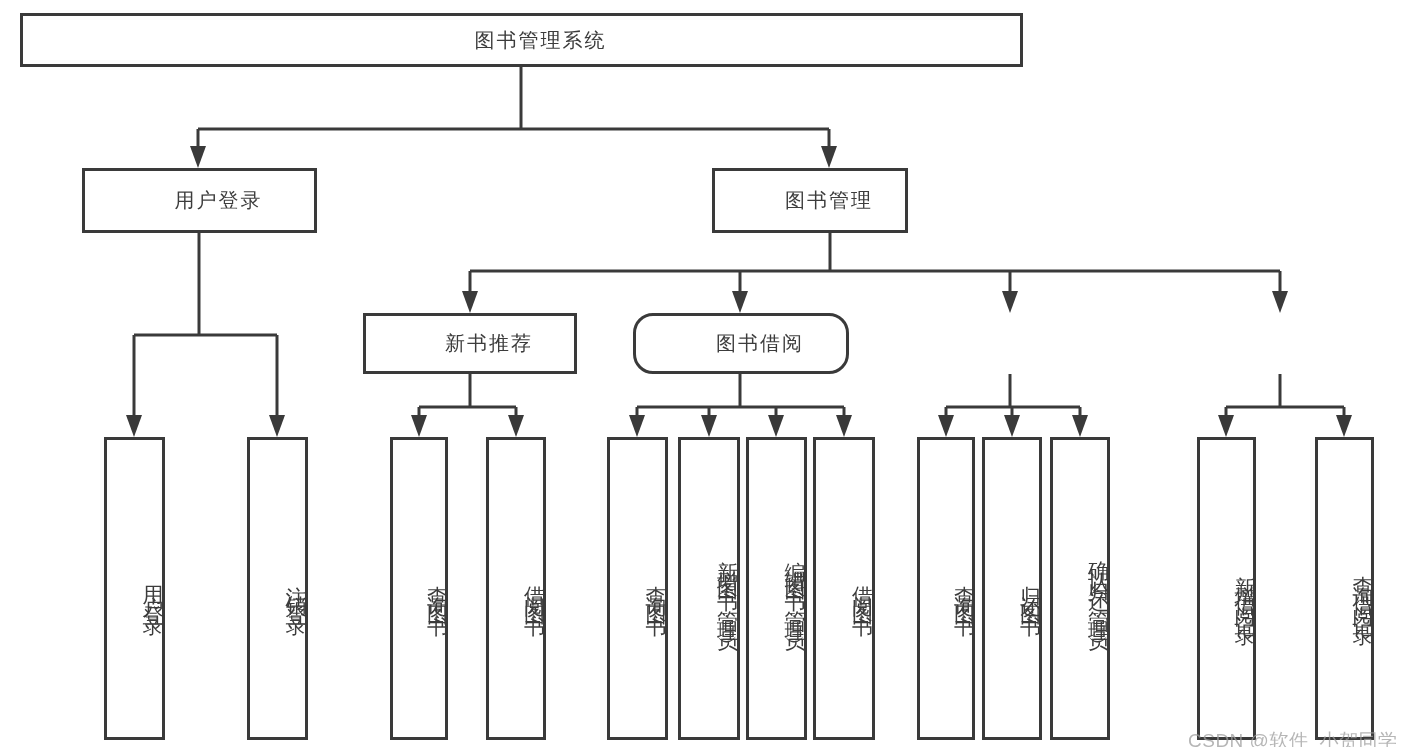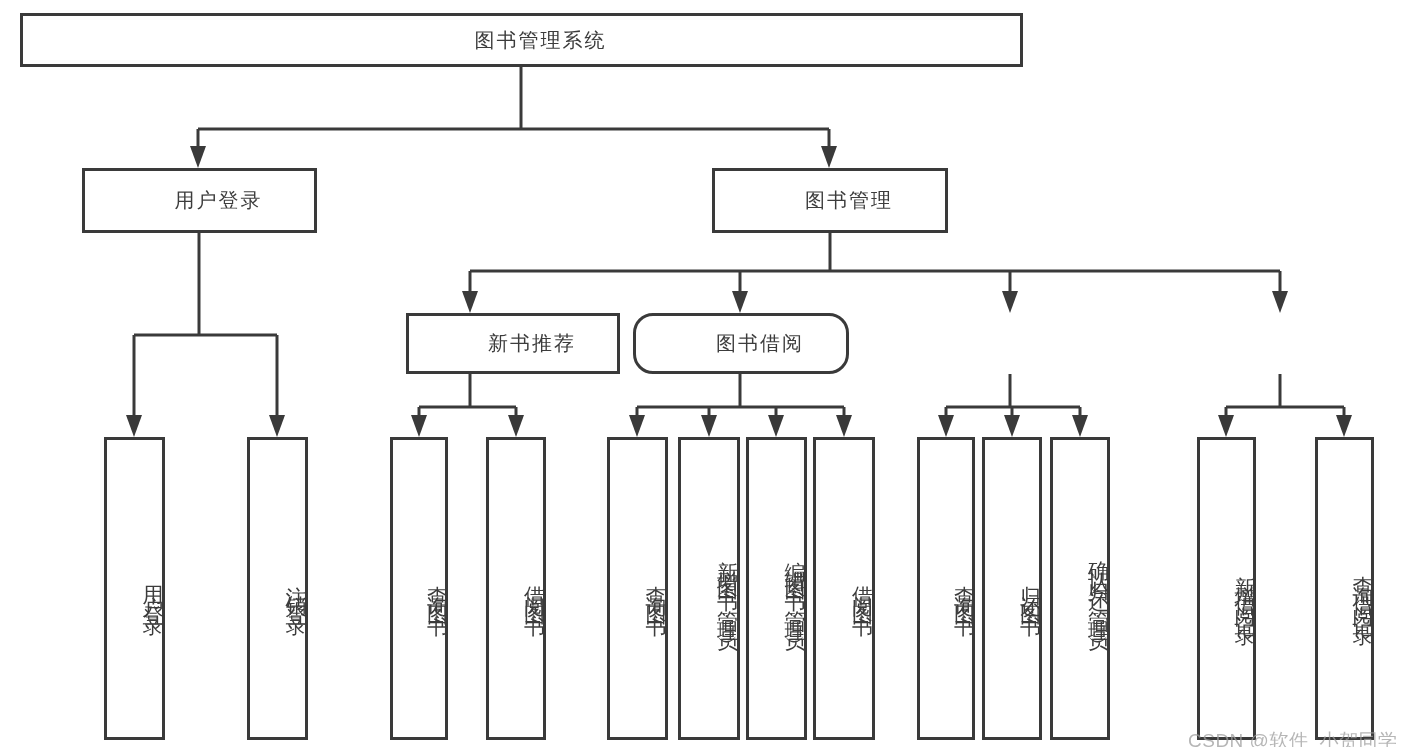--- a/index.html
+++ b/index.html
@@ -130,23 +130,23 @@
     <line x1="1226" y1="407" x2="1344" y2="407"></line>
     <line x1="1226" y1="407" x2="1226" y2="419"></line>
     <polygon points="1218,415 1234,415 1226,437"></polygon>
     <line x1="1344" y1="407" x2="1344" y2="419"></line>
     <polygon points="1336,415 1352,415 1344,437"></polygon>
   </svg>
 
   <div class="node" style="left:20px; top:13px; width:1003px; height:54px;">图书管理系统</div>
 
   <div class="node" style="left:82px; top:168px; width:235px; height:65px;">用户登录</div>
-  <div class="node" style="left:712px; top:168px; width:236px; height:65px;">图书管理</div>
+  <div class="node" style="left:712px; top:168px; width:196px; height:65px;">图书管理</div>
 
-  <div class="node" style="left:363px; top:313px; width:214px; height:61px;margin-left:43px;">新书推荐</div>
+  <div class="node" style="left:363px; top:313px; width:214px; height:61px;">新书推荐</div>
   <div class="node" style="left:633px; top:313px; width:216px; height:61px;border-radius:20px;">图书借阅</div>
 
   <div class="node leaf" style="left:104px; top:437px; width:61px; height:303px;">
     <span class="vtext">用户登录</span>
   </div>
   <div class="node leaf" style="left:247px; top:437px; width:61px; height:303px;">
     <span class="vtext">注销登录</span>
   </div>
 
   <div class="node leaf" style="left:390px; top:437px; width:58px; height:303px;">

